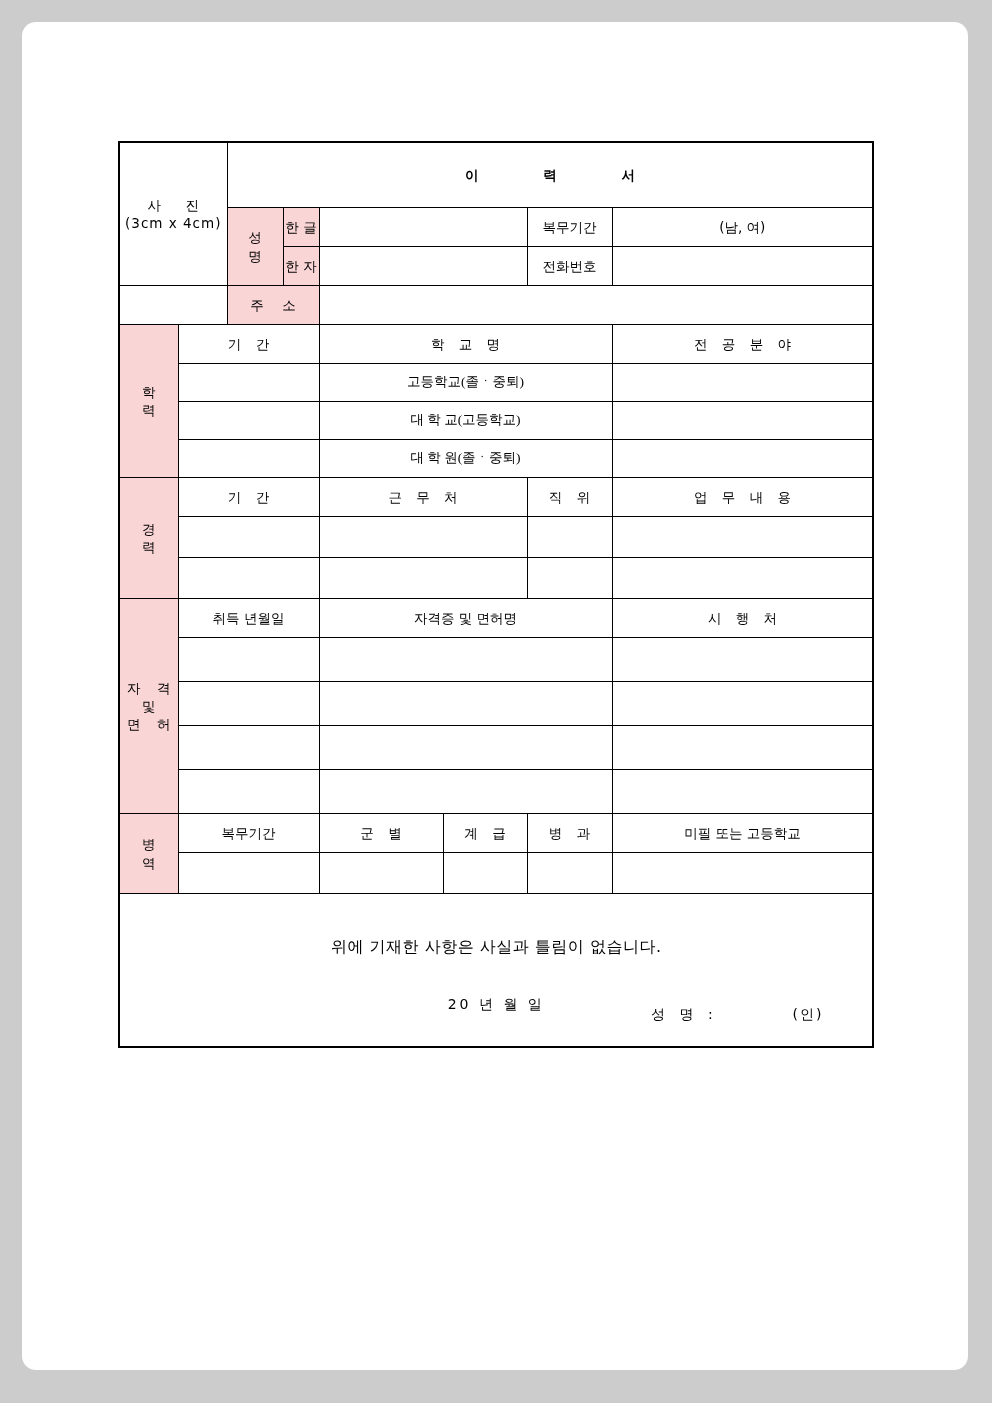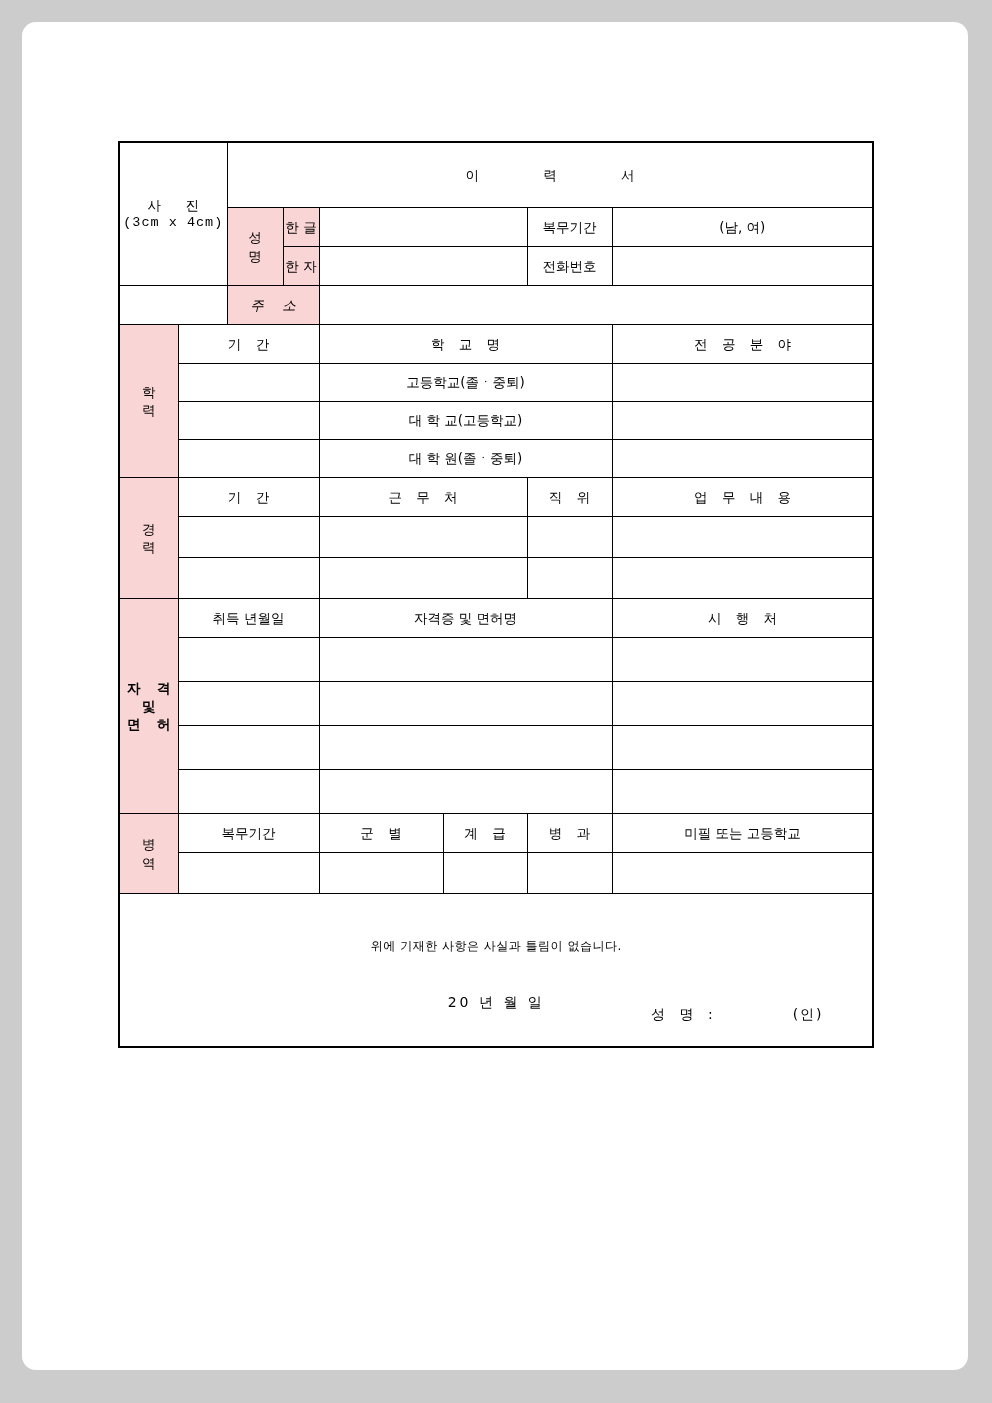--- a/index.html
+++ b/index.html
@@ -48,81 +48,80 @@
     border: 2px solid #000000;
   }
   .pink {
     background: #fad5d5;
   }
   
   .title-cell {
     font-size: 29px;
     letter-spacing: 30px;
     text-indent: 30px;
-    font-weight: normal;
+    font-weight: bold;
     height: 64px;
   }
   
   .photo-cell {
     font-size: 14px;
     line-height: 1.75;
     margin-left: 43px;
   }
   .photo-line1 {
     letter-spacing: 10px;
     text-indent: 10px;
     display: block;
   }
   .photo-line2 {
     display: block;
     letter-spacing: 1px;
-    font-family: Liberation Mono, monospace;
-  }
-  .sp2 { letter-spacing: 7px; text-indent: 7px; font-style: italic; }
+  }
+  .sp2 { letter-spacing: 7px; text-indent: 7px; }
   .sp4 { letter-spacing: 5px; text-indent: 5px; }
   .vert {
     font-size: 13.5px;
     line-height: 2.6;
   }
   .vert span { display: block; }
   .r-align {
     text-align: right;
     padding-right: 10px;
   }
   .cell-h { height: 38px; }
-  .cell-r { height: 37px; }
+  .cell-r { height: 37px; font-family: Liberation Serif, serif; }
   .cert-r { height: 43px; }
   .career-r { height: 40px; }
   
   .footer-cell {
     height: 152px;
     position: relative;
     text-align: center;
     vertical-align: top;
   }
   .decl {
     margin-top: 10px;
-    font-size: 12px;
+    font-size: 16px;
     letter-spacing: 0.5px;
   }
   .datel {
     margin-top: 38px;
     font-size: 14px;
     letter-spacing: 3px;
   }
   .signl {
     position: absolute;
     right: 49px;
     bottom: 22px;
     font-size: 14px;
     letter-spacing: 2px;
   }
   .signl .nm { letter-spacing: 5px; }
   .signl .gap { display: inline-block; width: 62px; }
-  .lbl-multi { line-height: 1.9; font-size: 13.5px; font-weight: bold; }
+  .lbl-multi { line-height: 1.9; font-size: 13.5px; }
   .lbl-multi span { display: block; letter-spacing: 6px; text-indent: 6px; }
 </style>
 </head>
 <body>
 
 <div class="page">
   <div class="form-wrap">
     <table class="resume outer">
       <colgroup>
         <col style="width:59px">

